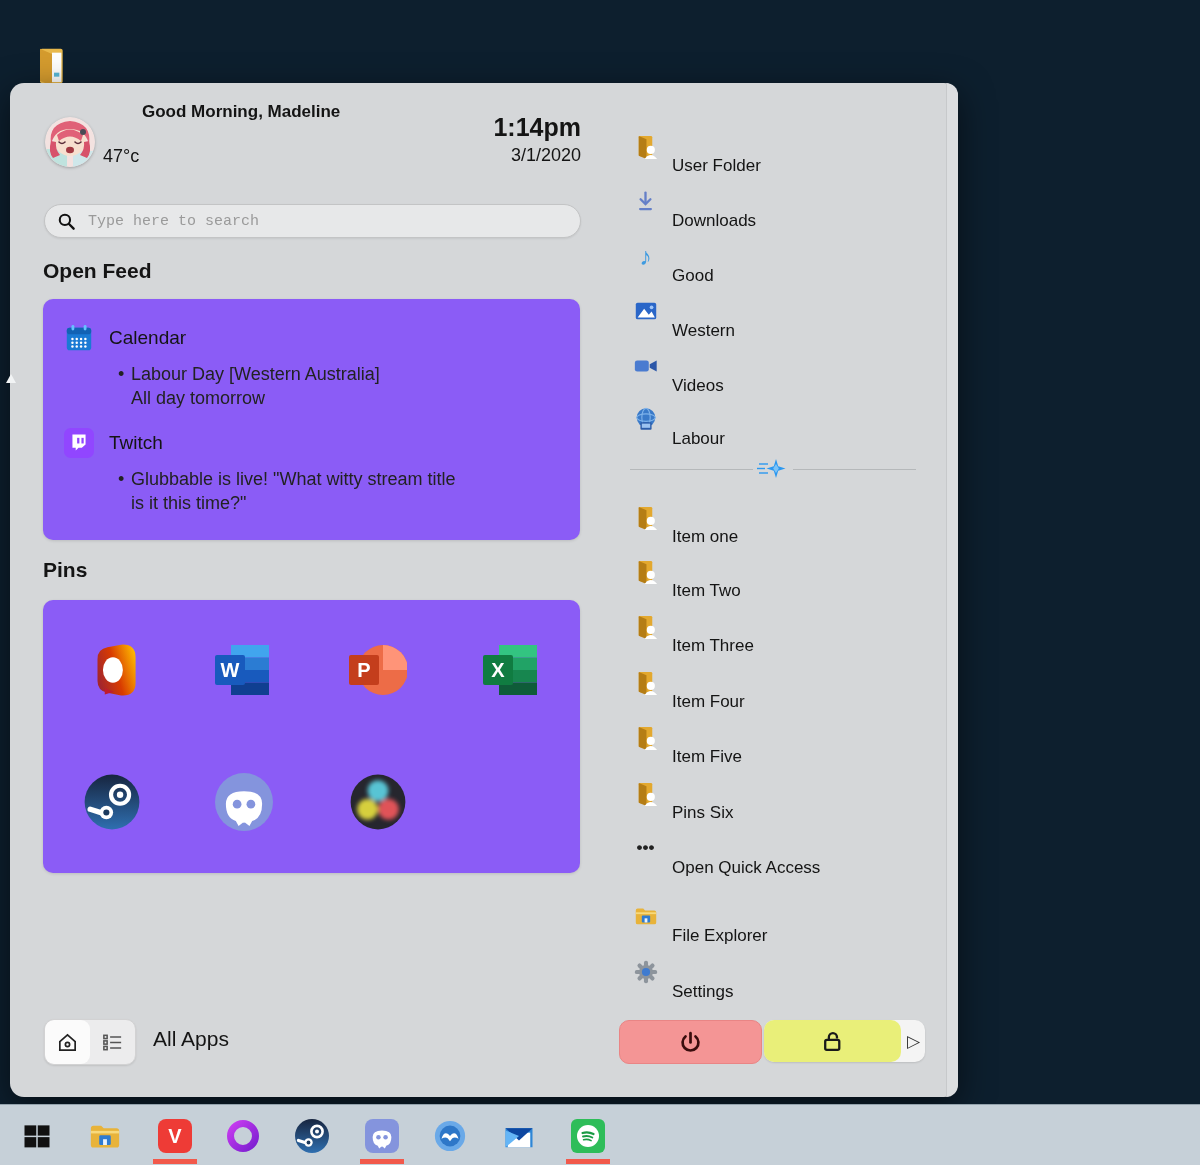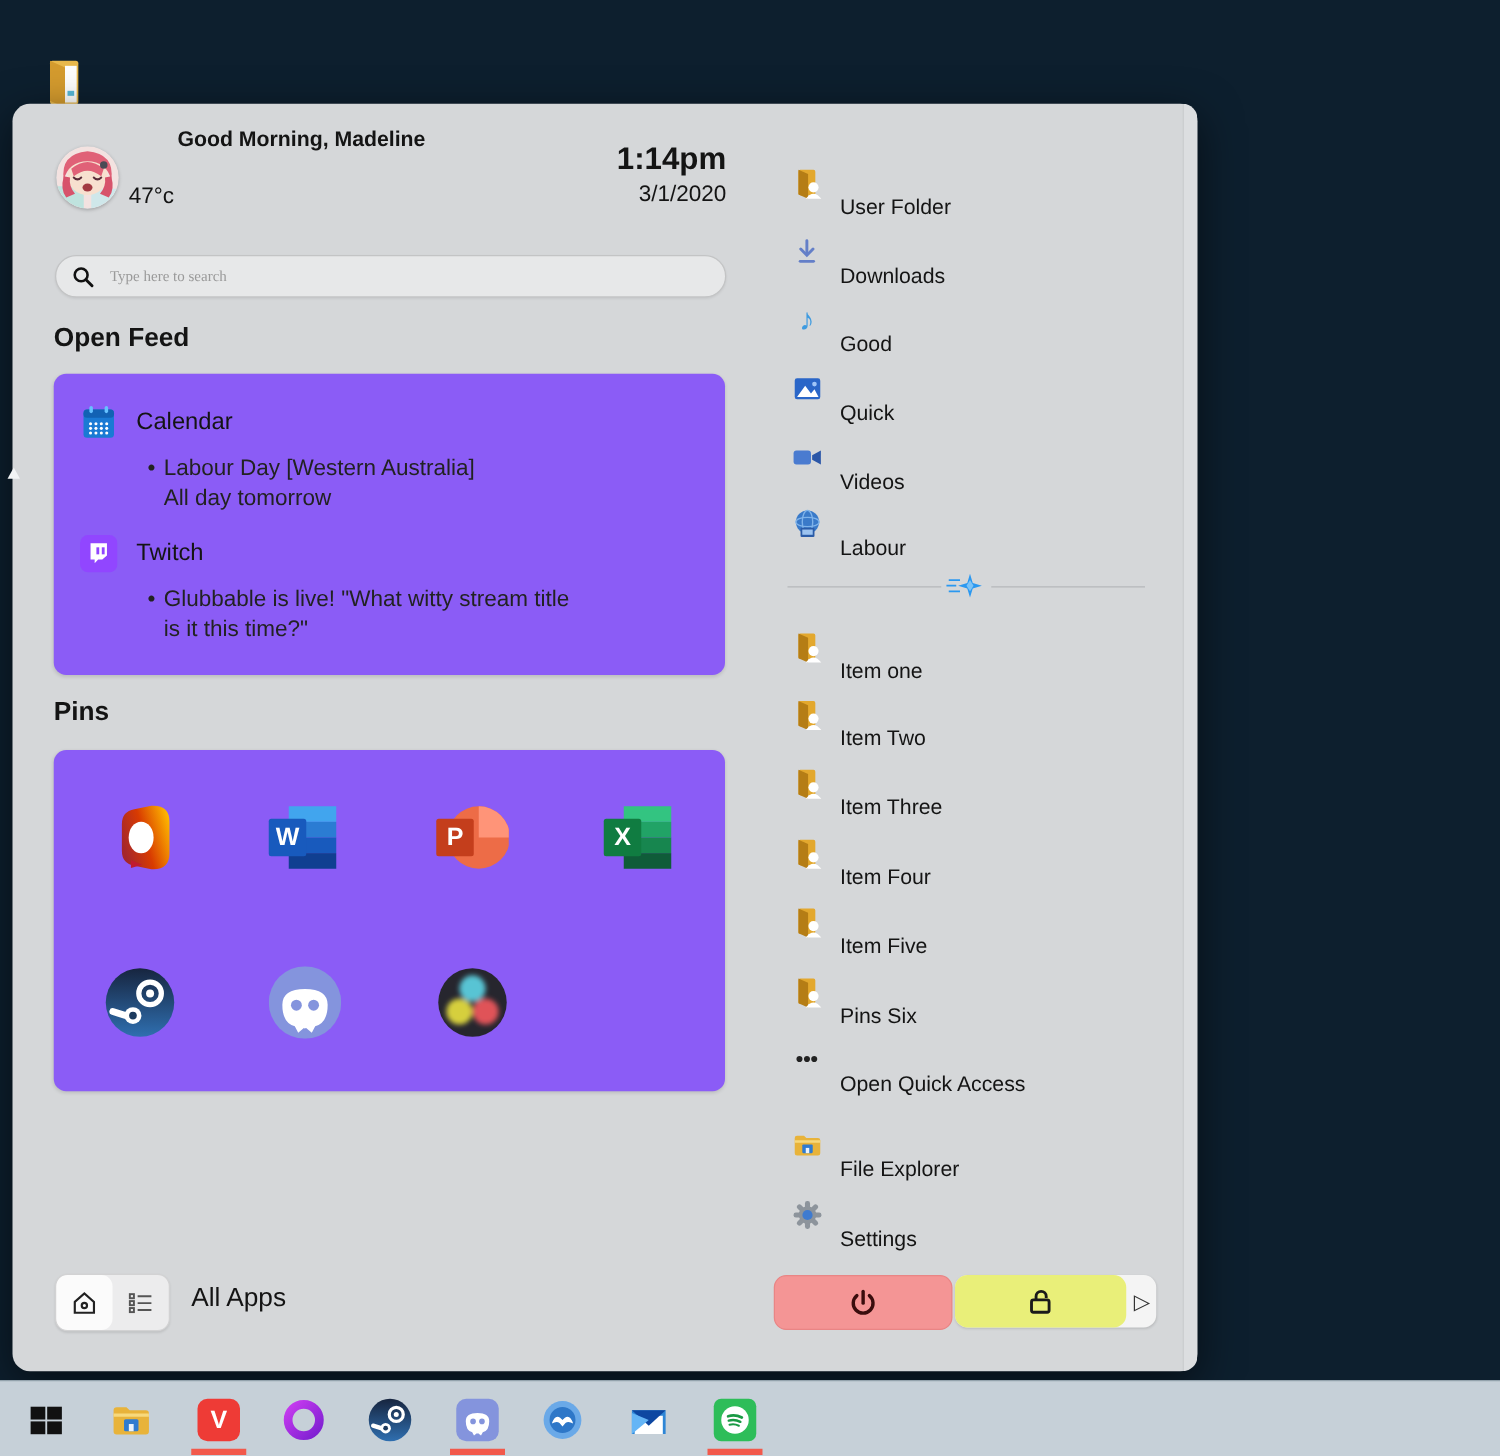--- a/index.html
+++ b/index.html
@@ -18,22 +18,22 @@
           box-shadow:0 1px 3px rgba(0,0,0,.25);}
   #greeting{left:93px;top:19px;font-size:17px;font-weight:bold;margin-left:39px;}
   #temp{left:93px;top:63px;font-size:18px;}
   #clock-time{left:371px;top:30px;width:200px;text-align:right;font-size:25px;font-weight:bold;}
   #clock-date{left:371px;top:62px;width:200px;text-align:right;font-size:18px;}
 
   
   #search{left:34px;top:121px;width:537px;height:34px;background:#e7e8e9;
           border:1px solid #c3c4c5;border-radius:17px;display:flex;align-items:center;
           gap:10px;padding:0 12px;box-sizing:border-box;box-shadow:0 1px 2px rgba(0,0,0,.08);}
-  #search input{flex:1;background:transparent;border:none;outline:none;font-size:12px;
-          color:#333;font-family:Liberation Serif, serif;}
+  #search input{flex:1;background:transparent;border:none;outline:none;font-size:15px;
+          color:#333;font-family:Liberation Mono, monospace;}
   #search input::placeholder{color:#9a9a9a;}
 
   .section-title{font-size:21px;font-weight:bold;}
   .card{background:#8b5cf6;border-radius:10px;box-shadow:0 1px 3px rgba(0,0,0,.12);}
 
   
   #live-title{left:33px;top:176px;}
   #feed-card{left:33px;top:216px;width:537px;height:241px;}
   .feed-app-label{font-size:19px;}
   .feed-line{font-size:18px;color:#222;}
@@ -322,21 +322,21 @@
       <span class="lbl">Good</span>
     </div>
     <div class="srow" style="top:213px">
       <span class="icon27">
         <svg width="26" height="26" viewBox="0 0 28 28">
           <rect x="3" y="5" width="22" height="18" rx="2" fill="#2a66c8"></rect>
           <path d="M5 21 L12 11.5 L17 18 L20 14.5 L23.5 21 Z" fill="#fff"></path>
           <circle cx="20" cy="10" r="2" fill="#9fc5f8"></circle>
         </svg>
       </span>
-      <span class="lbl">Quick</span>
+      <span class="lbl">Western</span>
     </div>
     <div class="srow" style="top:268px">
       <span class="icon27">
         <svg width="26" height="26" viewBox="0 0 28 28">
           <rect x="2" y="8" width="15" height="12" rx="2.5" fill="#4a7bd0"></rect>
           <path d="M18 12 L25.5 8 V20 L18 16 Z" fill="#2c57a8"></path>
         </svg>
       </span>
       <span class="lbl">Videos</span>
     </div>

